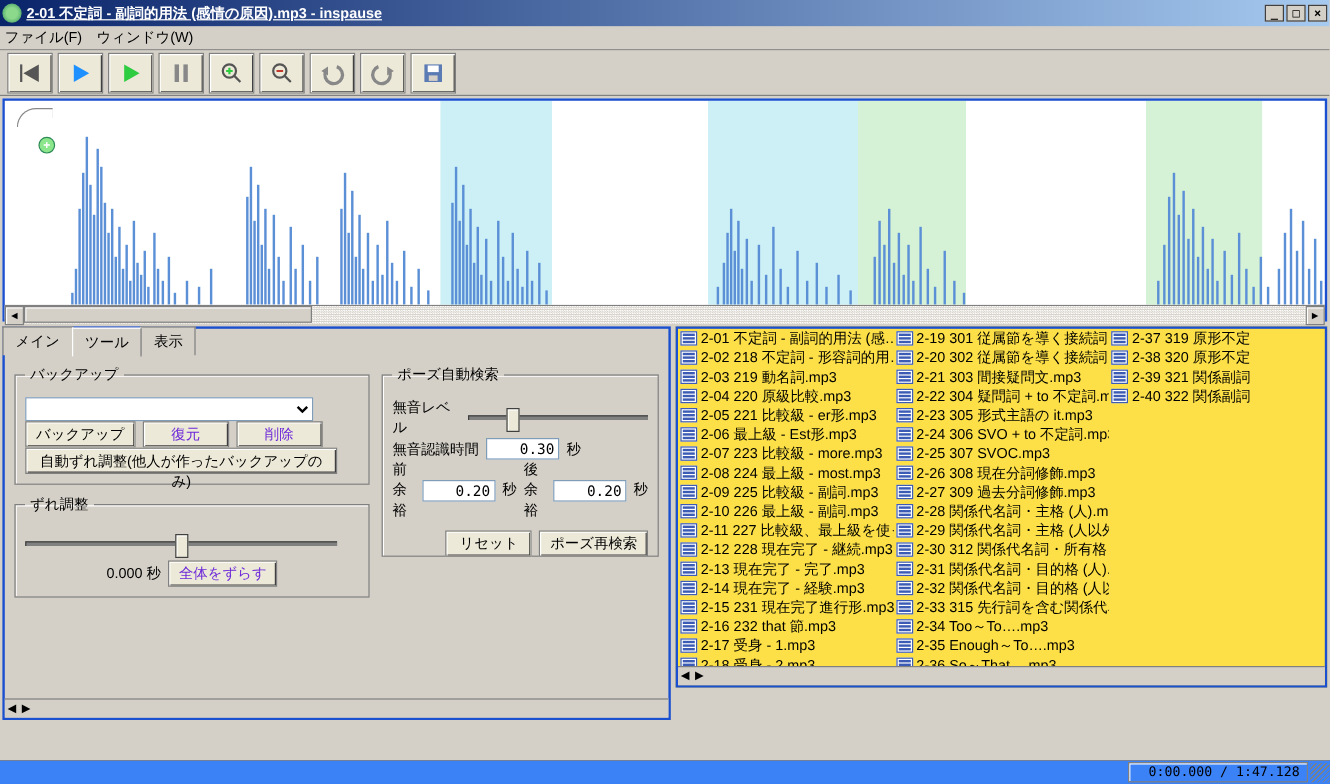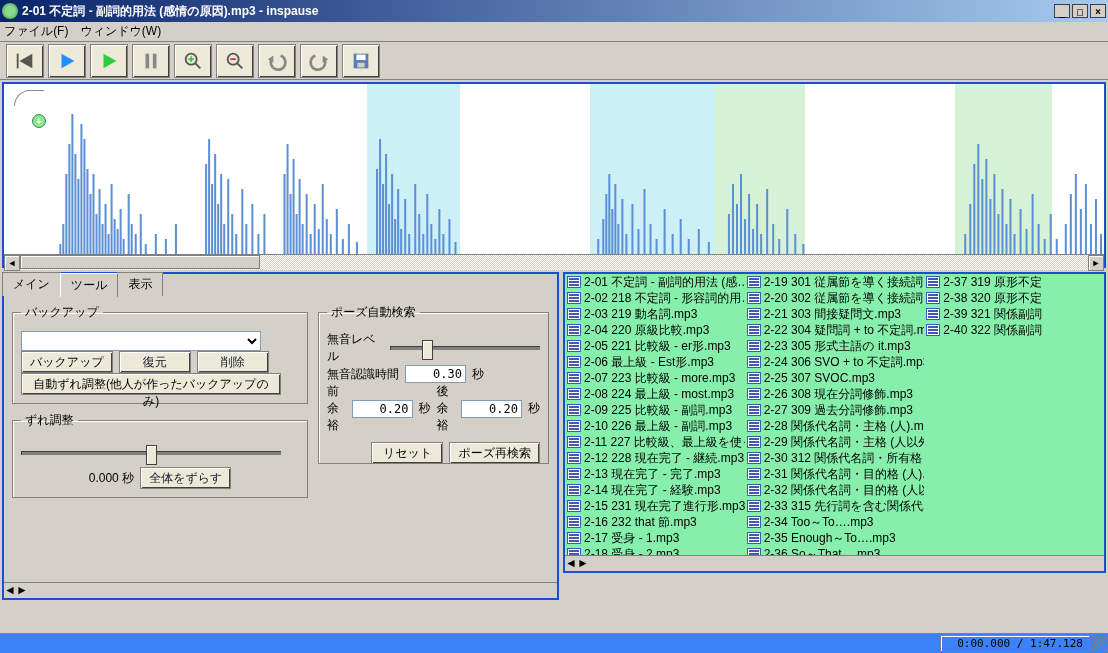--- a/index.html
+++ b/index.html
@@ -1,20 +1,20 @@
 <!DOCTYPE html>
 <html><head>
 <meta charset="utf-8">
 <style>
 * { box-sizing: border-box; margin: 0; padding: 0; font-family: "MS UI Gothic", "MS PGothic", sans-serif; font-size: 12px; }
 body { background: #d4d0c8; width: 1108px; height: 653px; overflow: hidden; }
 
 .titlebar { height: 22px; background: linear-gradient(to right, #0a246a, #a6caf0); color: #fff; display: flex; align-items: center; padding: 0 2px; }
 .titlebar .icon { width: 16px; height: 16px; margin-right: 4px; background: radial-gradient(circle, #8cd98c 40%, #2e8b57 100%); border-radius: 50%; }
-.titlebar .title { flex: 1; font-weight: bold; }
+.titlebar .title { flex: 1; font-weight: bold; text-decoration: underline; }
 .winbtns { display: flex; gap: 2px; }
 .winbtn { width: 16px; height: 14px; background: #d4d0c8; border: 1px solid #404040; display: flex; align-items: center; justify-content: center; font-family: monospace; font-size: 10px; font-weight: bold; color: #000; }
 
 .menubar { height: 20px; background: #d4d0c8; display: flex; align-items: center; padding: 0 4px; gap: 12px; border-bottom: 1px solid #808080; }
 .menubar span { cursor: default; }
 
 .toolbar { height: 38px; background: #d4d0c8; display: flex; align-items: center; padding: 2px 6px; gap: 4px; border-bottom: 1px solid #808080; }
 .tbtn { width: 38px; height: 34px; border: 1px solid #808080; background: #ece9d8; display: flex; align-items: center; justify-content: center; box-shadow: inset 1px 1px 0 #fff, inset -1px -1px 0 #404040; }
 .tbtn svg { width: 22px; height: 22px; }
 
@@ -33,37 +33,37 @@
 .add-icon { position: absolute; left: 28px; top: 30px; width: 14px; height: 14px; background: #8ce68c; border: 1px solid #2e8b57; border-radius: 50%; display: flex; align-items: center; justify-content: center; color: #fff; font-weight: bold; font-size: 10px; }
 .curve { position: absolute; left: 10px; top: 6px; width: 30px; height: 16px; border-left: 1px solid #888; border-top: 1px solid #888; border-radius: 16px 0 0 0; }
 .hscroll { height: 16px; background: #d4d0c8; border-top: 1px solid #808080; display: flex; }
 .hscroll .arrow { width: 16px; height: 16px; background: #d4d0c8; border: 1px solid #808080; box-shadow: inset 1px 1px 0 #fff; display:flex;align-items:center;justify-content:center;font-size:9px;}
 .hscroll .track { flex: 1; background: repeating-conic-gradient(#fff 0 25%, #d4d0c8 0 50%) 0 0/2px 2px; position: relative; }
 .hscroll .thumb { height: 14px; background: #d4d0c8; border: 1px solid #808080; box-shadow: inset 1px 1px 0 #fff; position: absolute; left: 0; top: 0; width: 240px; }
 
 .lower { display: flex; height: 350px; padding: 2px; gap: 4px; }
 .panel-left, .panel-right { border: 2px solid #1a4fcf; background: #d4d0c8; position: relative; }
 .panel-left { width: 608px; height: 328px; }
-.panel-right { flex: 1; height: 301px; background: #86efac; }
+.panel-right { flex: 1; height: 301px; background: #fde047; }
 
 .tabs { display: flex; margin-top: -2px; margin-left: -2px; }
 .tab { padding: 3px 10px 3px 10px; background: #d4d0c8; border: 1px solid #808080; border-bottom: none; margin-right: -1px; position: relative; }
 .tab.active { background: #d4d0c8; border-top: 1px solid #fff; border-left: 1px solid #fff; z-index: 2; top: 1px; }
 
 .tabcontent { padding: 8px; display: flex; gap: 10px; }
 .col { display: flex; flex-direction: column; gap: 8px; }
 
 fieldset { border: 1px solid #808080; box-shadow: inset 1px 1px 0 #fff; padding: 10px 8px 8px 8px; }
 legend { padding: 0 4px; }
 
 .row { display: flex; align-items: center; gap: 6px; margin: 0 0; }
 select.combo { width: 240px; height: 20px; border: 1px solid #7f9db9; background: #fff; }
 .btn { min-width: 72px; height: 22px; border: 1px solid #808080; background: #ece9d8; box-shadow: inset 1px 1px 0 #fff, inset -1px -1px 0 #404040; cursor: default; text-align: center; padding: 2px 8px; }
 .btn.wide { width: 260px; text-align: center; }
-.btn.dis { color: #0f172a; }
+.btn.dis { color: #6d28d9; }
 input.num { width: 61px; height: 18px; border: 1px solid #7f9db9; padding: 1px 3px; text-align: right; font-family: monospace; }
 
 .slider-track { width: 260px; height: 4px; background: #808080; box-shadow: inset 1px 1px 0 #404040; position: relative; margin: 12px 0; }
 .slider-thumb { position: absolute; top: -6px; width: 11px; height: 20px; background: #ece9d8; border: 1px solid #404040; box-shadow: inset 1px 1px 0 #fff; }
 .small-slider { width: 160px; }
 
 .file-list { height: 294px; overflow: hidden; display: flex; }
 .file-col { width: 33.33%; }
 .file-item { display: flex; align-items: center; height: 16px; padding-left: 2px; white-space: nowrap; overflow: hidden; }
 .file-icon { width: 14px; height: 12px; margin-right: 3px; background: #fff; border: 1px solid #3b5bb5; position: relative; flex-shrink: 0; }

